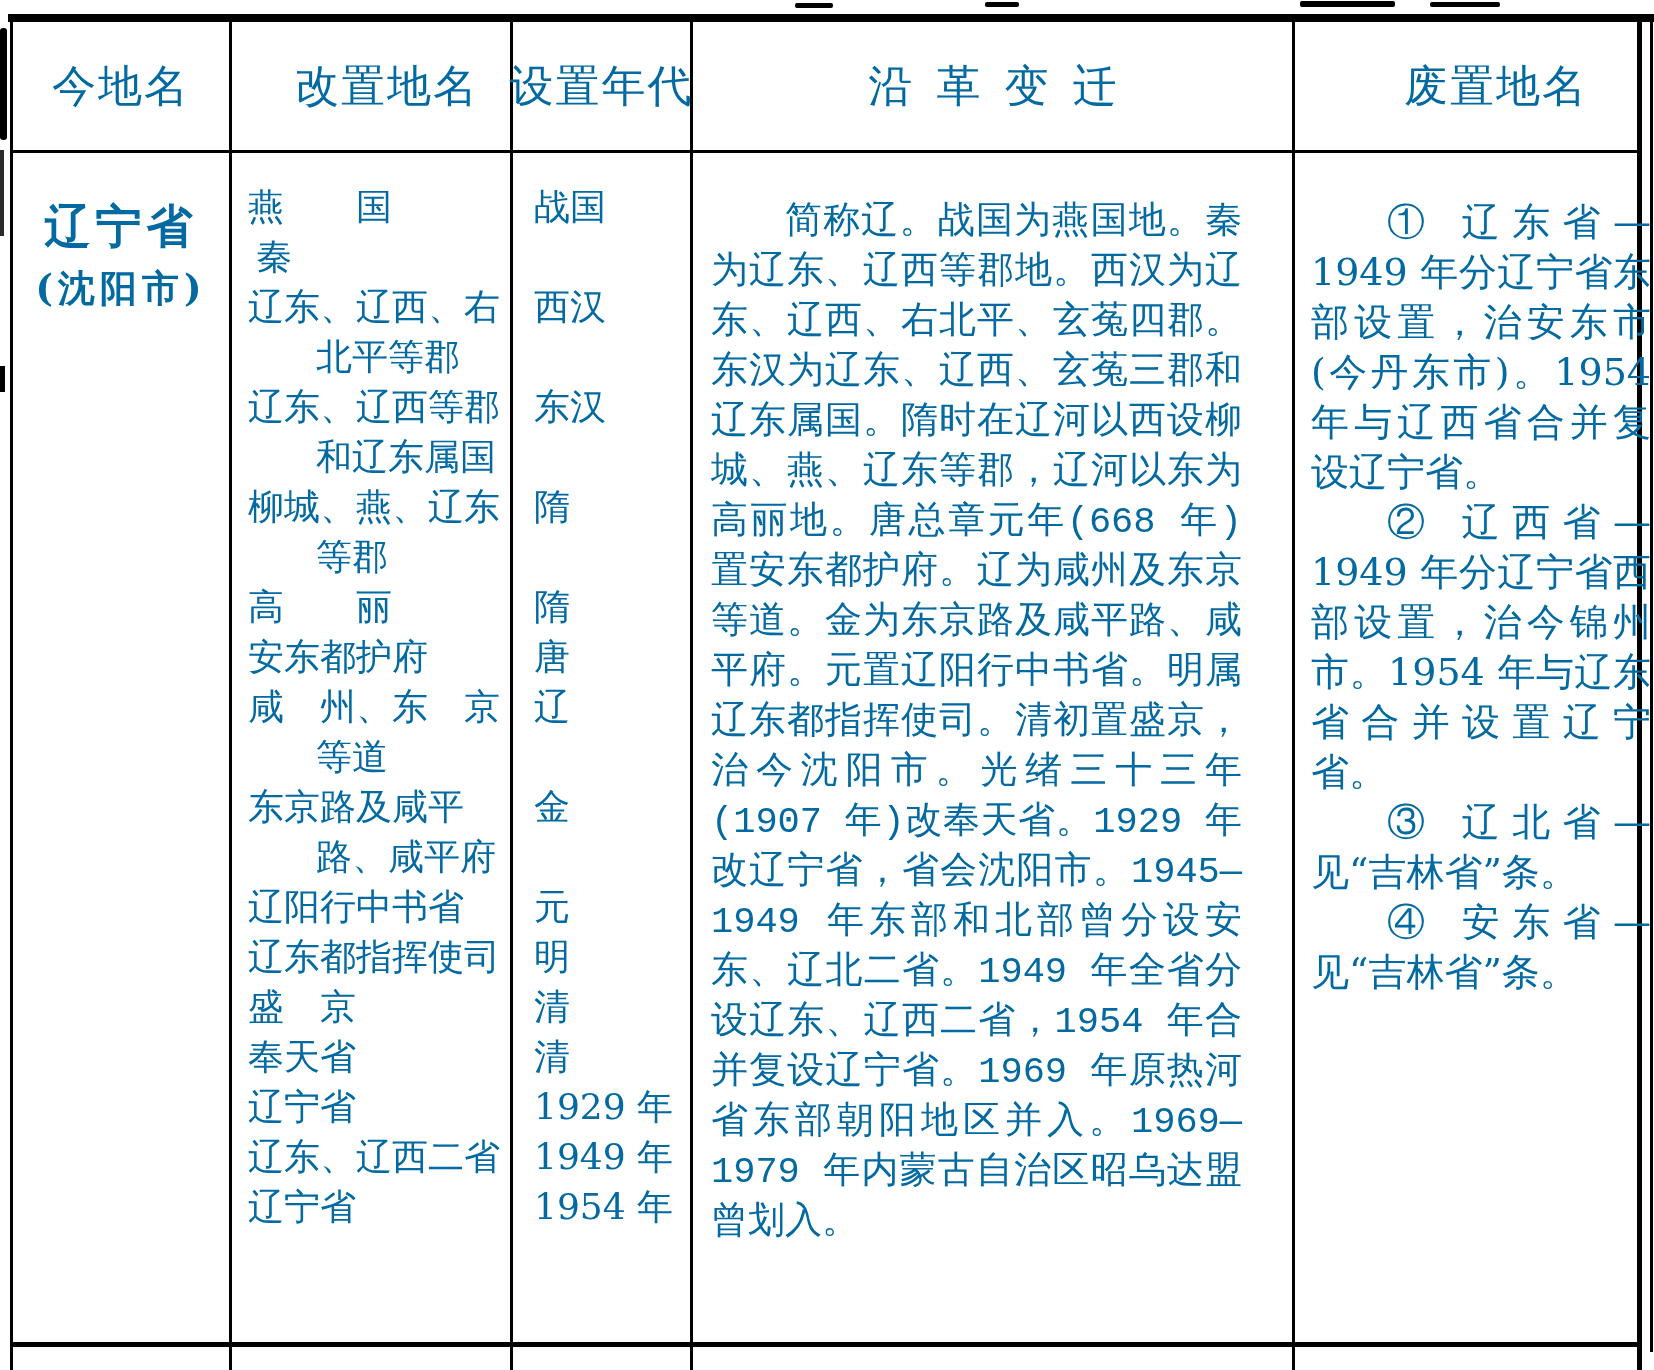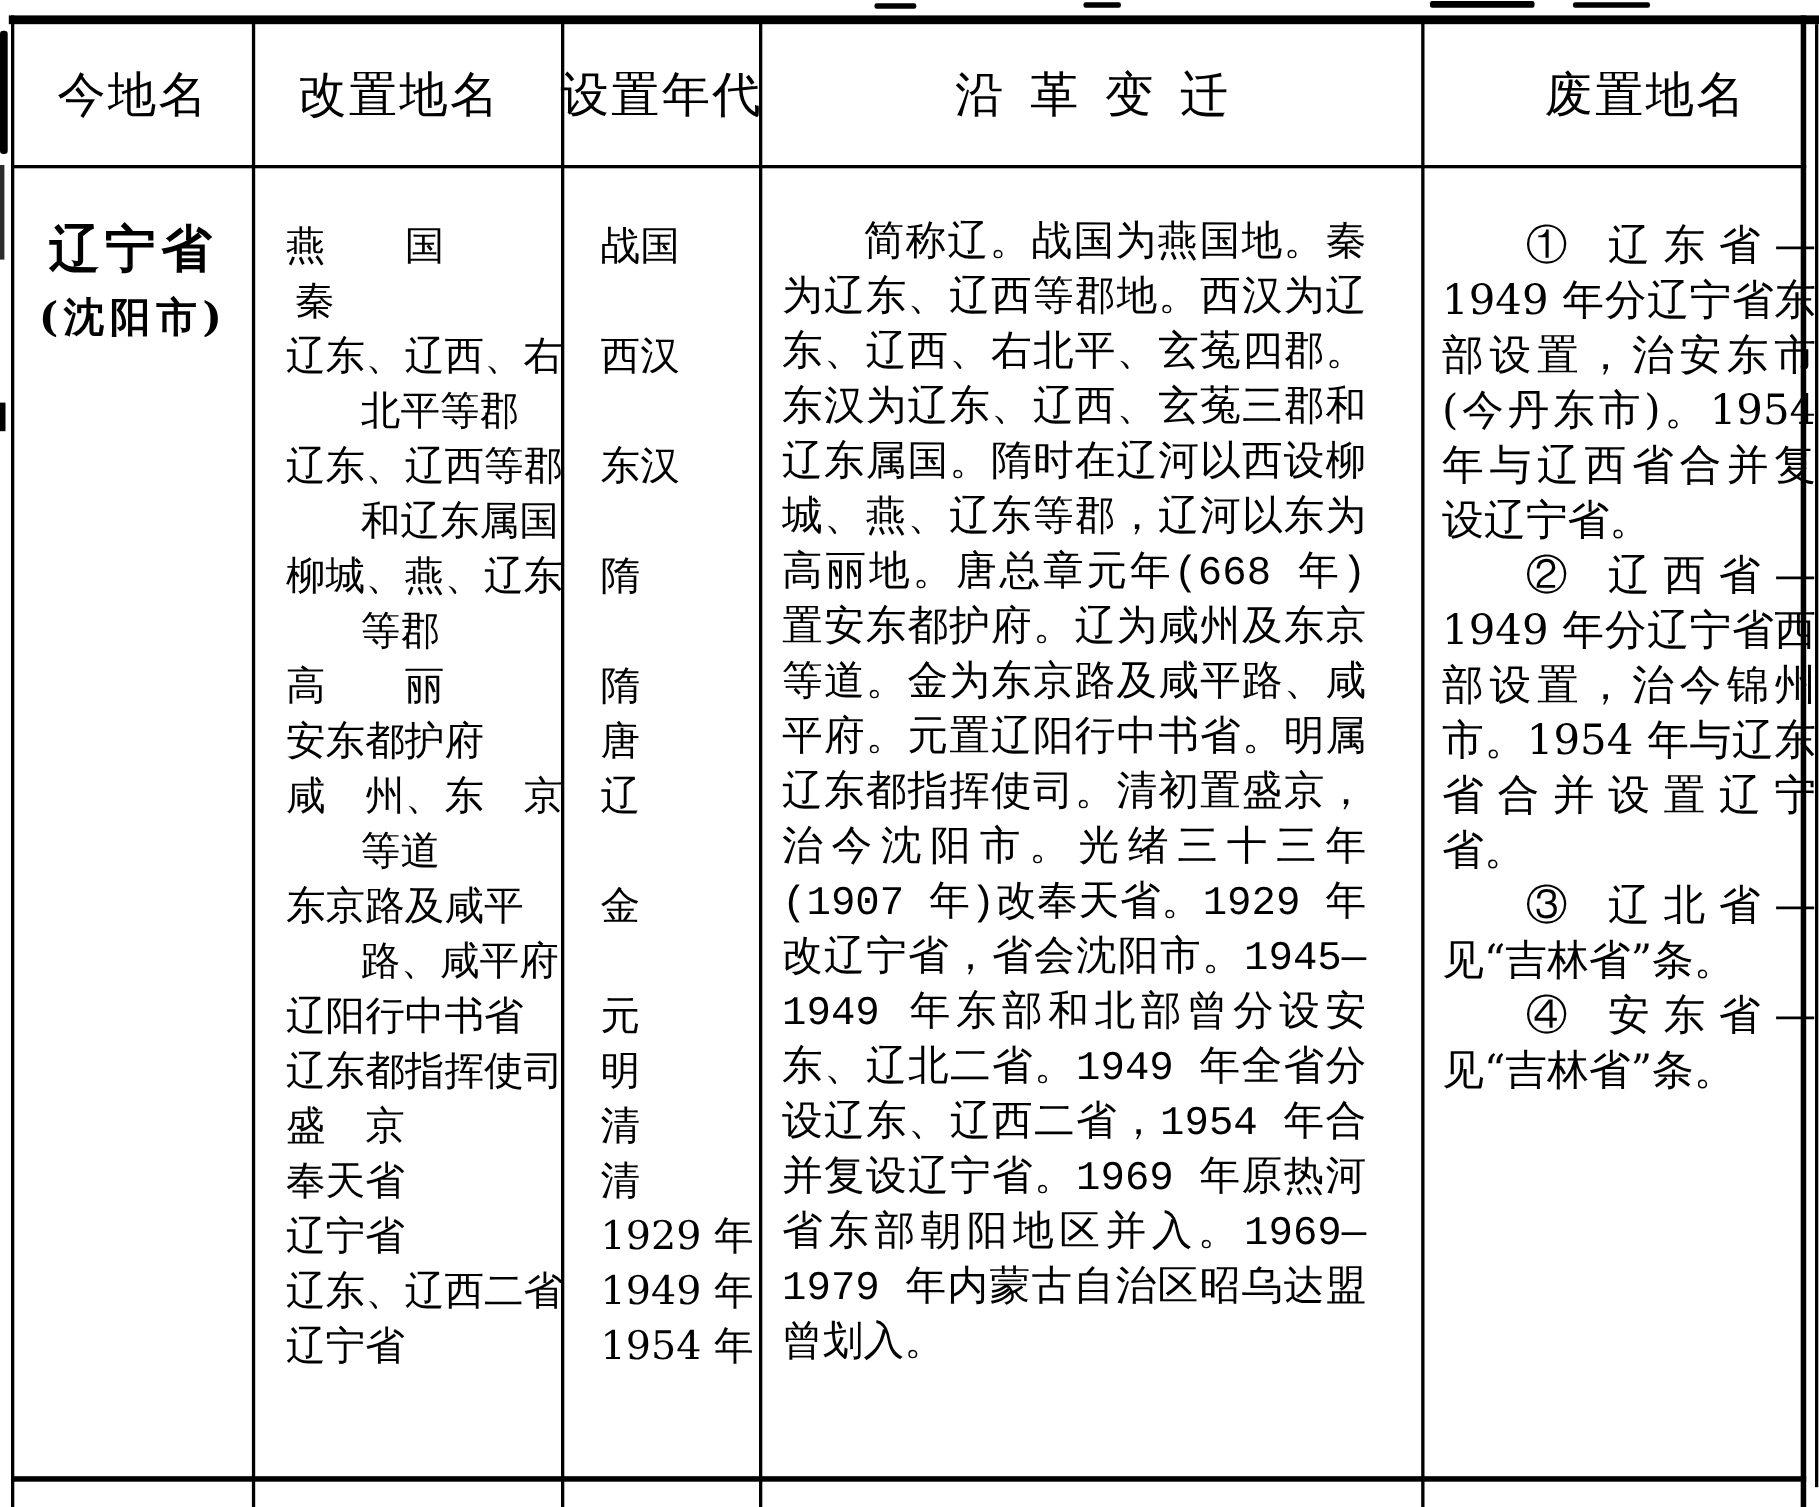--- a/index.html
+++ b/index.html
@@ -1,18 +1,18 @@
 <!DOCTYPE html>
 <html><head>
 <meta charset="utf-8">
 <style>
   html,body{margin:0;padding:0;background:#e8e8e4;}
   .page{
     position:relative;width:1654px;height:1370px;background:#ffffff;
-    font-family:"DejaVu Serif","Liberation Serif",serif;color:#000000;
+    font-family:"DejaVu Serif","Liberation Serif",serif;color:#0369a1;
     overflow:hidden;margin:0 auto;
   }
   
   .rule{position:absolute;background:#000;}
   .b-top   {left:8px;   top:14px;   width:1646px; height:8px;}
   .b-left  {left:10px;  top:14px;   width:3px;    height:1356px;}
   .b-right {left:1637px;top:14px;   width:5px;    height:1356px;}
   .v1      {left:229px; top:20px;   width:3px;    height:1350px;}
   .v2      {left:510px; top:20px;   width:3px;    height:1350px;}
   .v3      {left:690px; top:20px;   width:3px;    height:1350px;}
@@ -30,34 +30,34 @@
   .sp2{left:985px;top:2px;width:34px;height:5px;}
   .sp3{left:1300px;top:1px;width:95px;height:6px;}
   .sp4{left:1430px;top:2px;width:70px;height:5px;}
   
   .hcell{
     position:absolute;top:22px;height:128px;display:flex;
     align-items:center;justify-content:center;
     font-size:44px;letter-spacing:2px;white-space:nowrap;
   }
   .h1{left:13px;width:216px;}
-  .h2{left:224px;width:278px;}
+  .h2{left:248px;width:278px;}
   .h3{left:513px;width:177px;}
   .h4{left:693px;width:599px;letter-spacing:0.55em;text-indent:0.55em;}
   .h5{left:1295px;width:402px;}
   
   .c1{
     position:absolute;left:13px;top:153px;width:216px;height:1185px;
     text-align:center;padding-top:46px;box-sizing:border-box;overflow:hidden;
   }
   .c1-title{font-size:46px;font-weight:bold;letter-spacing:5px;line-height:54px;}
   .c1-note{font-size:37px;letter-spacing:5px;line-height:46px;margin-top:12px;font-weight:bold;}
   .c23{
-    position:absolute;left:244px;top:153px;width:458px;height:1185px;
-    padding-top:46px;box-sizing:border-box;overflow:hidden;
+    position:absolute;left:232px;top:153px;width:458px;height:1185px;
+    padding-top:29px;box-sizing:border-box;overflow:hidden;
   }
   .rn-row{display:flex;align-items:flex-start;}
   .rn-name{
     width:278px;box-sizing:border-box;
     padding-left:84px;padding-right:4px;text-indent:-68px;
     font-size:36px;line-height:50px;
   }
   .rn-era{
     width:180px;box-sizing:border-box;padding-left:24px;
     font-size:36px;line-height:50px;white-space:nowrap;

